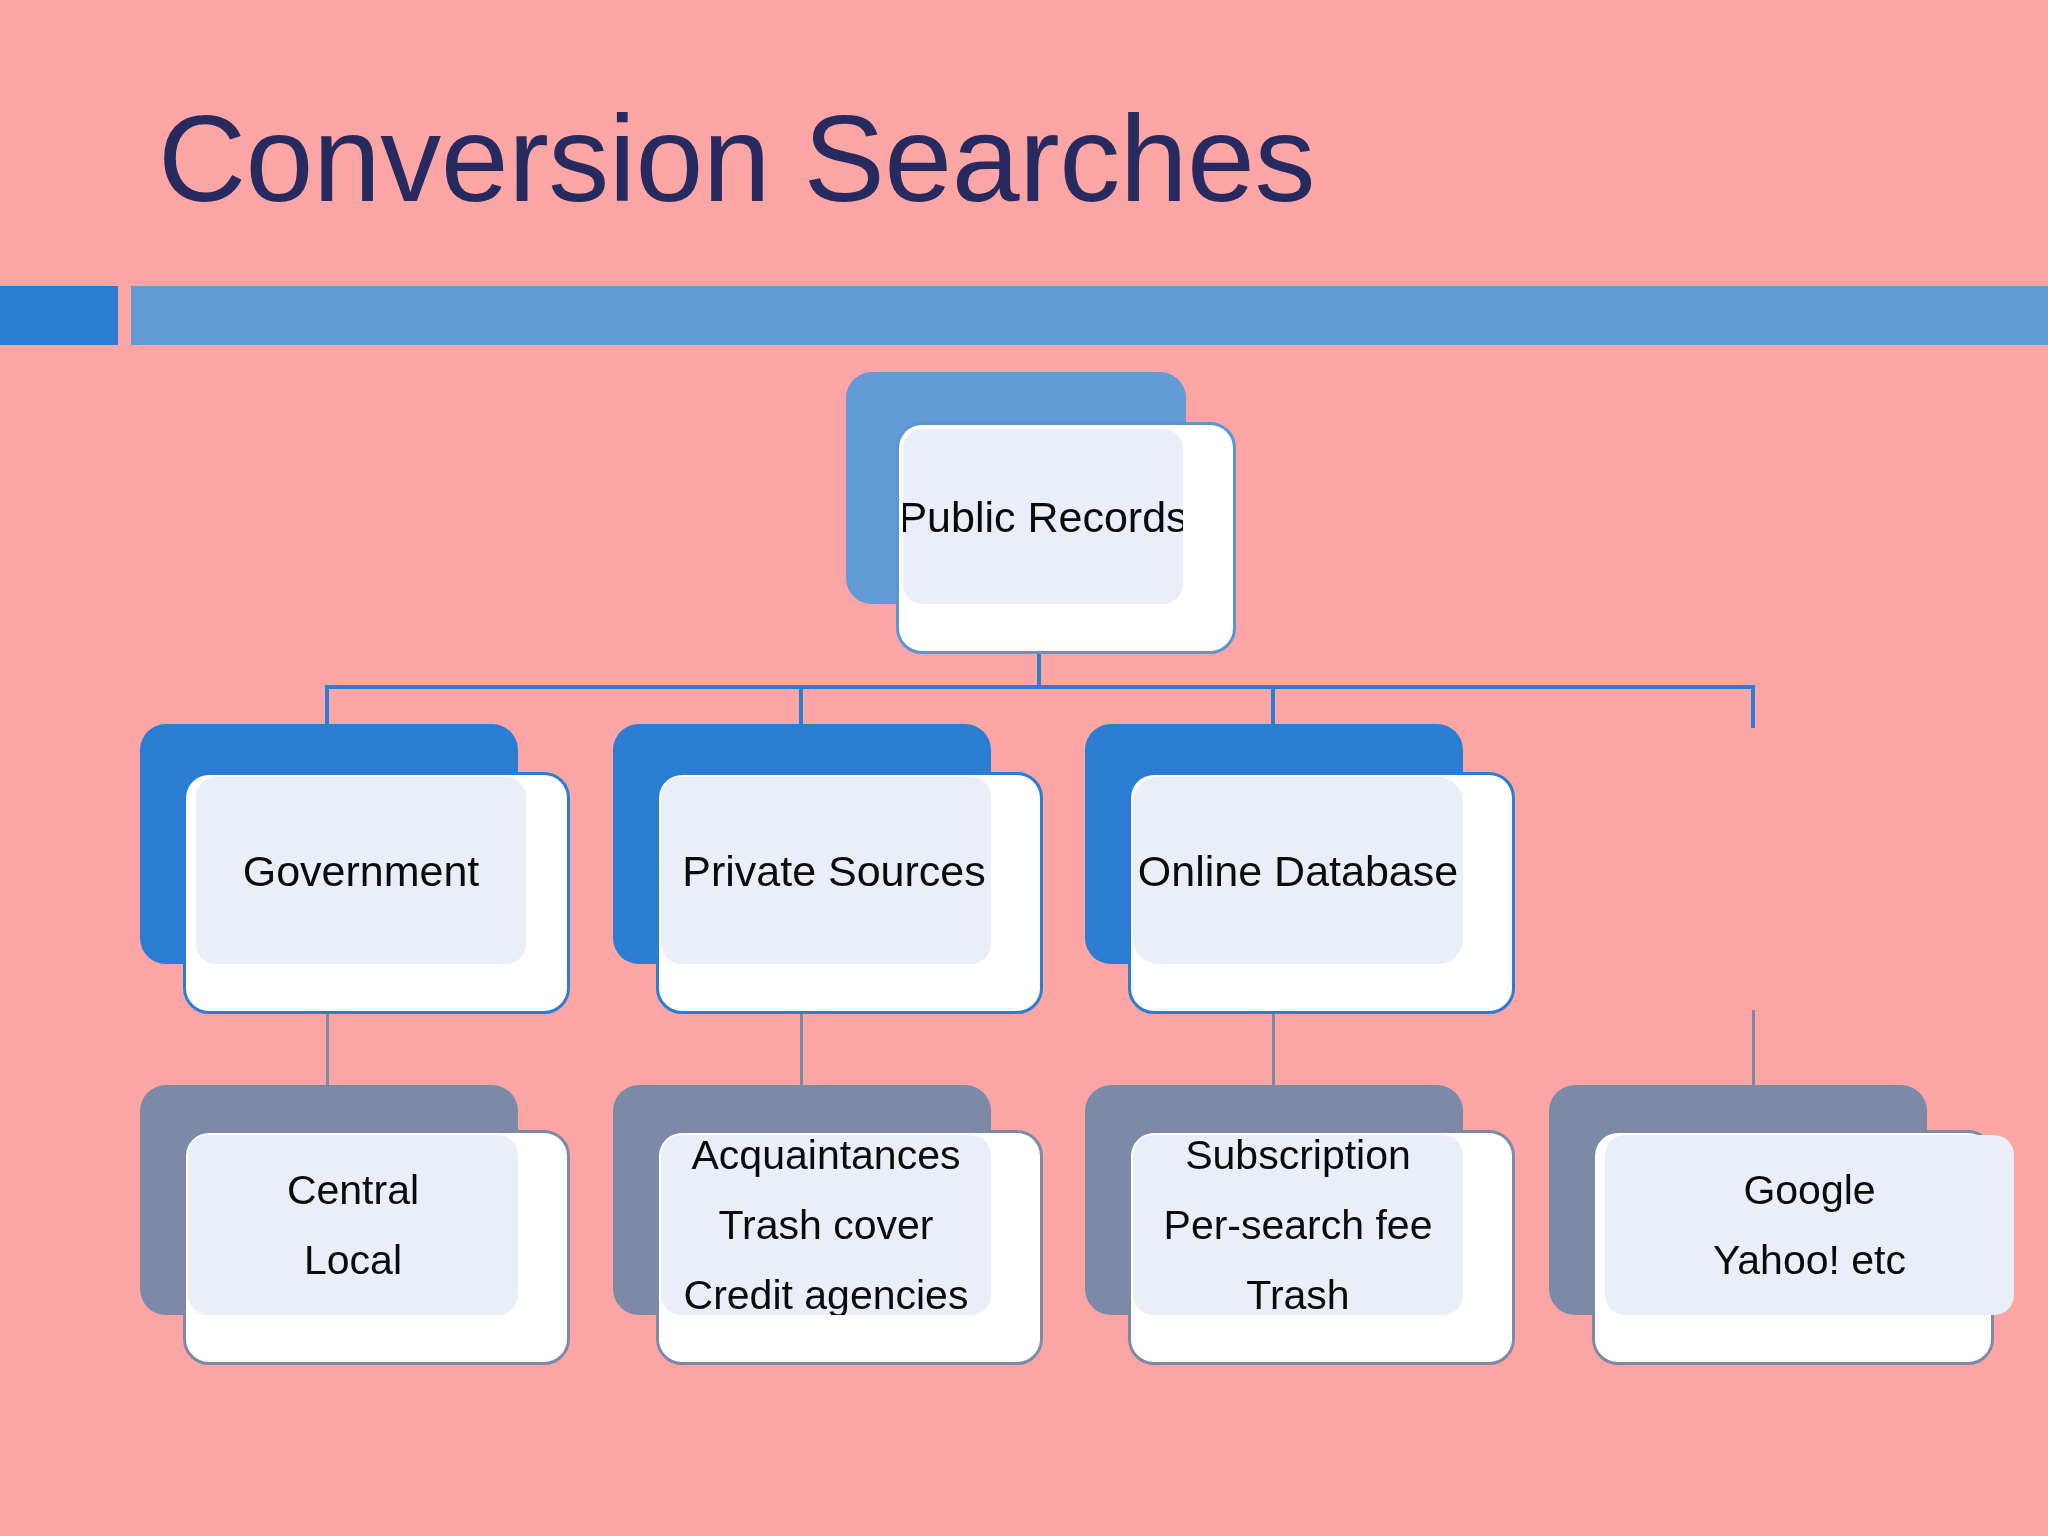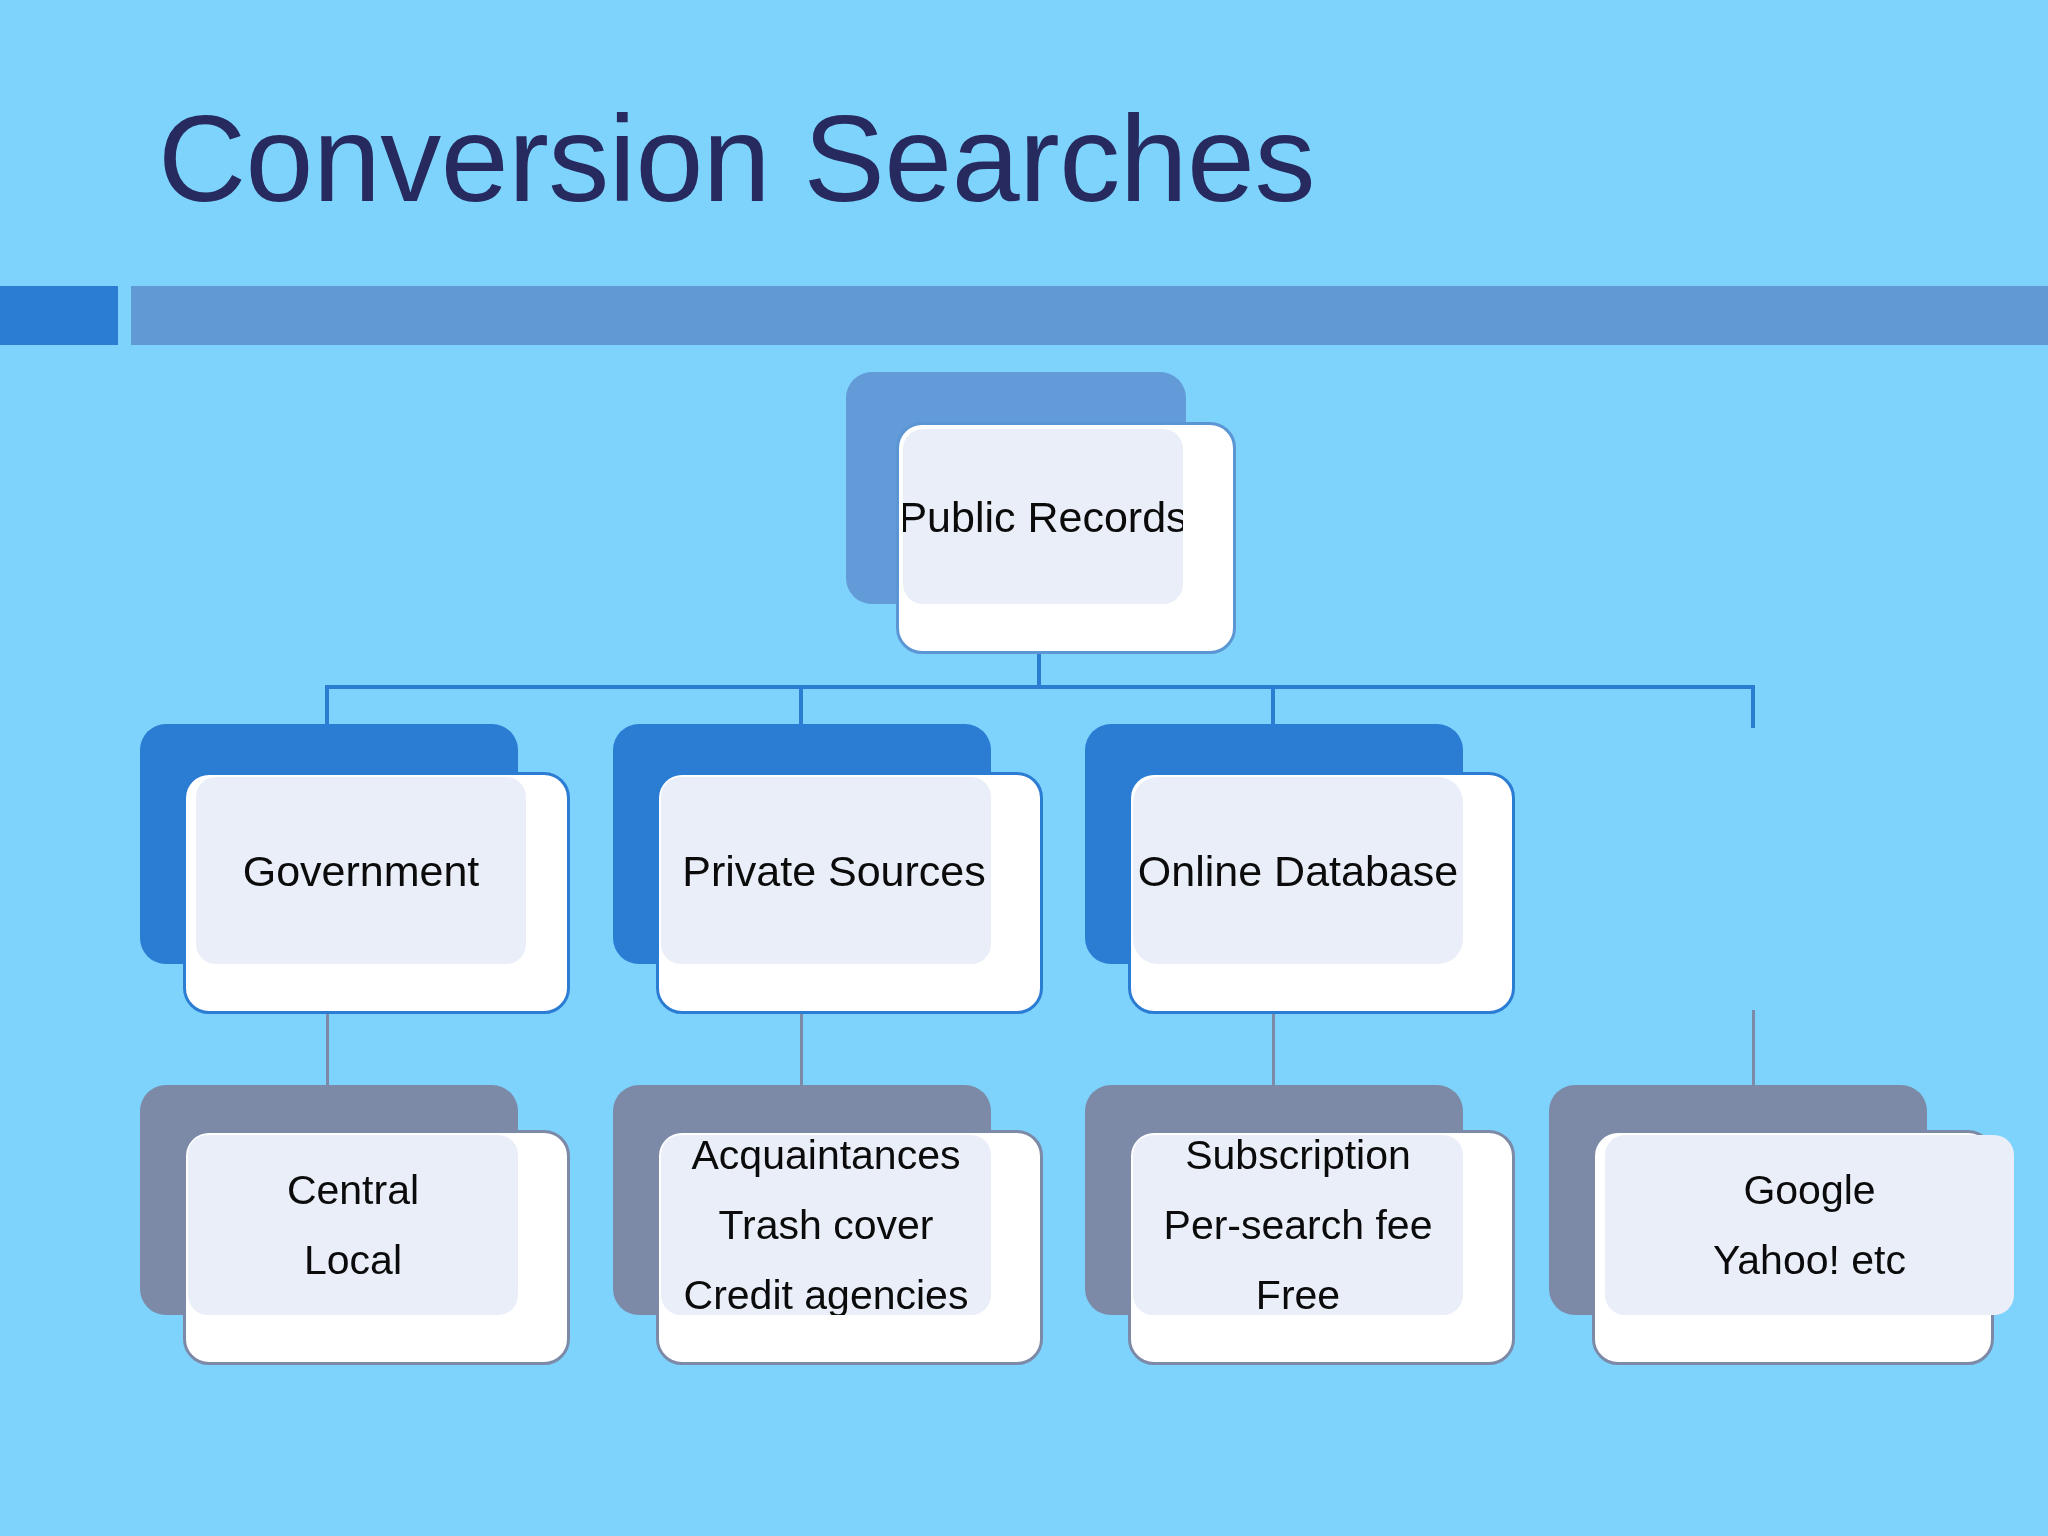--- a/index.html
+++ b/index.html
@@ -7,21 +7,21 @@
     padding: 0;
     background: #ffffff;
   }
   body {
     font-family: "Liberation Sans", sans-serif;
   }
   #slide {
     position: relative;
     width: 2048px;
     height: 1536px;
-    background: #7dd3fc;
+    background: #fca5a5;
     overflow: hidden;
   }
 
   
   #title {
     position: absolute;
     left: 158px;
     top: 84px;
     width: 1600px;
     height: 150px;
@@ -183,21 +183,21 @@
       <div class="label">Credit agencies</div>
     </div>
   </div>
 
   <div class="node lvl3" style="left:1085px; top:1085px; width:430px; height:280px;">
     <div class="back" style="width:378px; height:230px;"></div>
     <div class="front" style="left:43px; top:45px; width:387px; height:235px;"></div>
     <div class="inner" style="left:48px; top:50px; width:330px; height:180px;">
       <div class="label">Subscription</div>
       <div class="label">Per-search fee</div>
-      <div class="label">Free</div>
+      <div class="label">Trash</div>
     </div>
   </div>
 
   <div class="node lvl3" style="left:1549px; top:1085px; width:445px; height:280px;">
     <div class="back" style="width:378px; height:230px;"></div>
     <div class="front" style="left:43px; top:45px; width:402px; height:235px;"></div>
     <div class="inner" style="left:48px; top:50px; width:409px; height:180px;margin-left:8px;">
       <div class="label">Google</div>
       <div class="label">Yahoo! etc</div>
     </div>

